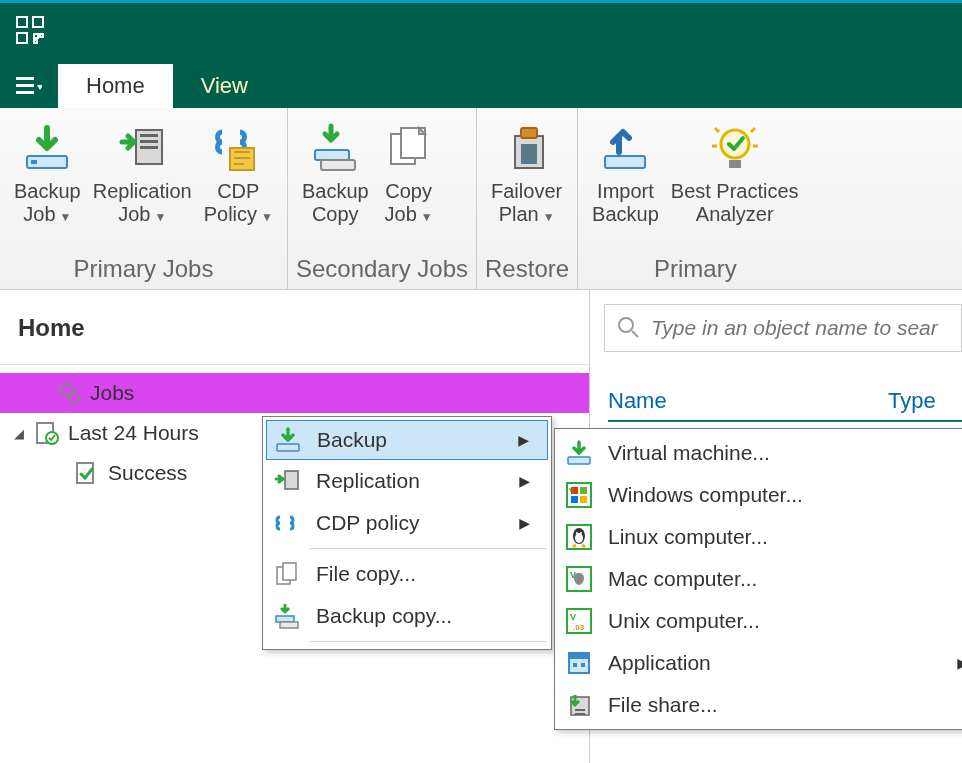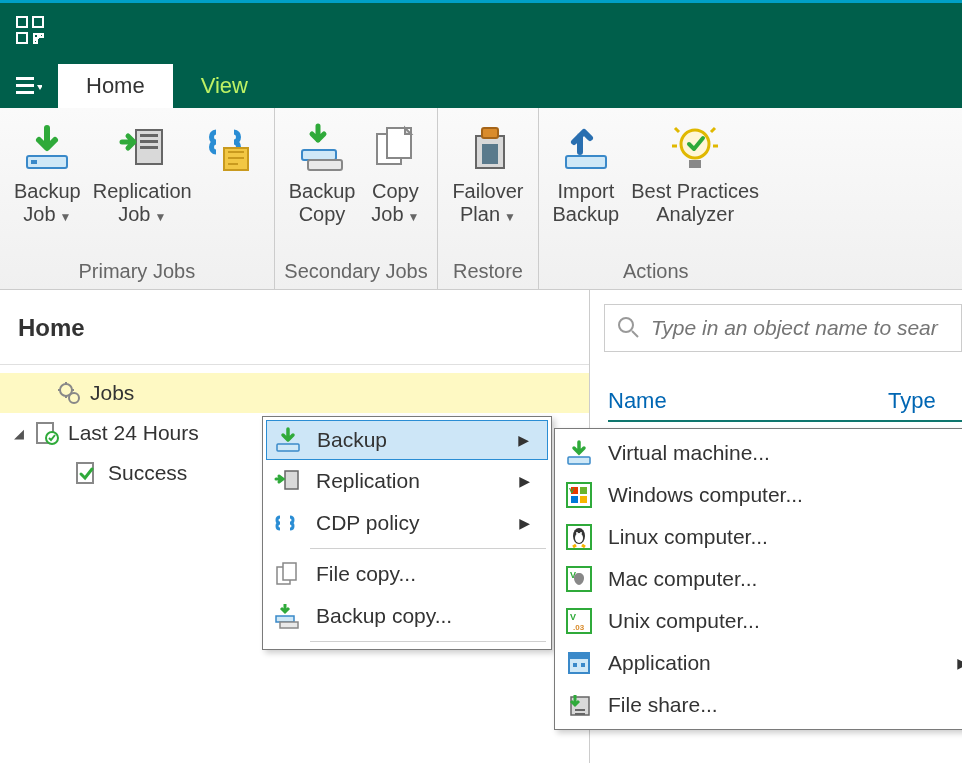--- a/index.html
+++ b/index.html
@@ -5,40 +5,40 @@
 * { box-sizing: border-box; margin: 0; padding: 0; font-family: 'Segoe UI', Tahoma, sans-serif; }
 body { background: #fff; width: 962px; height: 763px; overflow: hidden; position: relative; }
 
 
 .titlebar { background: #005f4b; height: 56px; display: flex; align-items: center; padding-left: 14px; border-top: 3px solid #00a0c6;}
 .app-logo { width: 32px; height: 32px; }
 
 
 .tabstrip { background: #005f4b; height: 52px; display: flex; align-items: flex-end; padding-left: 10px; }
 .menu-toggle { width: 38px; height: 44px; display:flex; align-items:center; justify-content:center; color:#fff; font-size:22px; margin-right:10px; cursor:pointer;}
-.tab { height: 44px; padding: 0 28px; display:flex; align-items:center; font-size: 22px; color:#bef264; cursor:pointer;}
+.tab { height: 44px; padding: 0 28px; display:flex; align-items:center; font-size: 22px; color:#fef9c3; cursor:pointer;}
 .tab.active { background:#fff; color:#333; }
 
 
 .ribbon { background: linear-gradient(#fafafa,#f0f0f0); border-bottom: 1px solid #ccc; height: 182px; display:flex; }
 .ribbon-group { border-right: 1px solid #ccc; padding: 8px 8px 2px 8px; display:flex; flex-direction:column; }
 .ribbon-row { display:flex; flex: 1; }
 .ribbon-btn { display:flex; flex-direction:column; align-items:center; justify-content:flex-start; padding: 4px 6px 0 6px; cursor:pointer; text-align:center; }
 .ribbon-btn .icon-slot { width: 56px; height: 56px; display:flex; align-items:center; justify-content:center; margin-bottom:4px;}
 .ribbon-btn .lbl { font-size: 20px; color:#444; line-height: 1.15; }
 .ribbon-btn .caret { font-size: 12px; color:#666; margin-left:4px;}
-.ribbon-group-title { text-align:center; font-size: 20px; color:#666; padding: 2px 0 4px 0;}
+.ribbon-group-title { text-align:center; font-size: 24px; color:#666; padding: 2px 0 4px 0;}
 
 
 .body { display:flex; height: calc(763px - 56px - 52px - 182px); }
 .sidebar { width: 590px; border-right: 1px solid #ccc; }
 .sidebar-header { font-size: 24px; font-weight: bold; color:#333; padding: 24px 18px 22px 18px; border-bottom: 1px solid #e0e0e0;}
 .tree { padding: 8px 0; }
 .tree-item { display:flex; align-items:center; height: 40px; font-size: 21px; color:#333; padding-left: 18px; cursor:pointer;}
-.tree-item.selected { background: #fef9c3; }
+.tree-item.selected { background: #d946ef; }
 .tree-item .expander { width: 18px; font-size: 13px; color:#555; }
 .tree-item .ticon { width: 30px; height:30px; display:flex; align-items:center; justify-content:center; margin-right:6px;}
 .tree-item.indent1 { padding-left: 36px; }
 .tree-item.indent2 { padding-left: 72px; }
 
 .content { flex:1; padding: 14px 0 0 14px; position:relative;}
 .search-box { border: 1px solid #ccc; height: 48px; display:flex; align-items:center; padding: 0 10px; margin-right: 0; }
 .search-box .sicon { width:28px; height:28px; margin-right:8px; color:#888;}
 .search-box input { border:none; outline:none; font-size: 21px; font-style: italic; color:#888; flex:1; background:transparent;}
 .columns { display:flex; margin-top: 30px; }
@@ -119,20 +119,21 @@
       </div>
       <div class="ribbon-btn">
         <span class="icon-slot">
           <svg width="52" height="52" viewBox="0 0 52 52">
               <path d="M10 10 c-6 0 -6 10 0 10 c-6 0 -6 10 0 10" fill="none" stroke="#2a8dd4" stroke-width="5"></path>
               <path d="M28 10 c6 0 6 10 0 10 c6 0 6 10 0 10" fill="none" stroke="#2a8dd4" stroke-width="5"></path>
               <rect x="18" y="26" width="24" height="22" fill="#f2c744" stroke="#c99a1e" stroke-width="2"></rect>
               <path d="M22 30 h16 M22 36 h16 M22 42 h10" stroke="#c99a1e" stroke-width="2"></path>
             </svg>
         </span>
+        <span class="lbl"><span>CDP</span><br><span>Policy</span><span class="caret">▼</span></span>
       </div>
     </div>
     <div class="ribbon-group-title">Primary Jobs</div>
   </div>
 
   <div class="ribbon-group">
     <div class="ribbon-row">
       <div class="ribbon-btn">
         <span class="icon-slot">
           <svg width="52" height="52" viewBox="0 0 52 52">
@@ -189,21 +190,21 @@
           <svg width="52" height="52" viewBox="0 0 52 52">
               <circle cx="26" cy="22" r="14" fill="#fff6d6" stroke="#e0b800" stroke-width="3"></circle>
               <path d="M20 22 l5 5 l9 -11" fill="none" stroke="#2faa3a" stroke-width="4" stroke-linecap="round" stroke-linejoin="round"></path>
               <rect x="20" y="38" width="12" height="8" fill="#888"></rect>
               <path d="M10 10 l-4 -4 M42 10 l4 -4 M8 24 h-5 M44 24 h5" stroke="#e0b800" stroke-width="3"></path>
             </svg>
         </span>
         <span class="lbl"><span>Best Practices</span><br><span>Analyzer</span></span>
       </div>
     </div>
-    <div class="ribbon-group-title">Actions</div>
+    <div class="ribbon-group-title">Primary</div>
   </div>
 </div>
 
 <div class="body">
   <div class="sidebar">
     <div class="sidebar-header">Home</div>
     <div class="tree">
       <div class="tree-item selected indent1">
         <span class="expander"></span>
         <span class="ticon">

